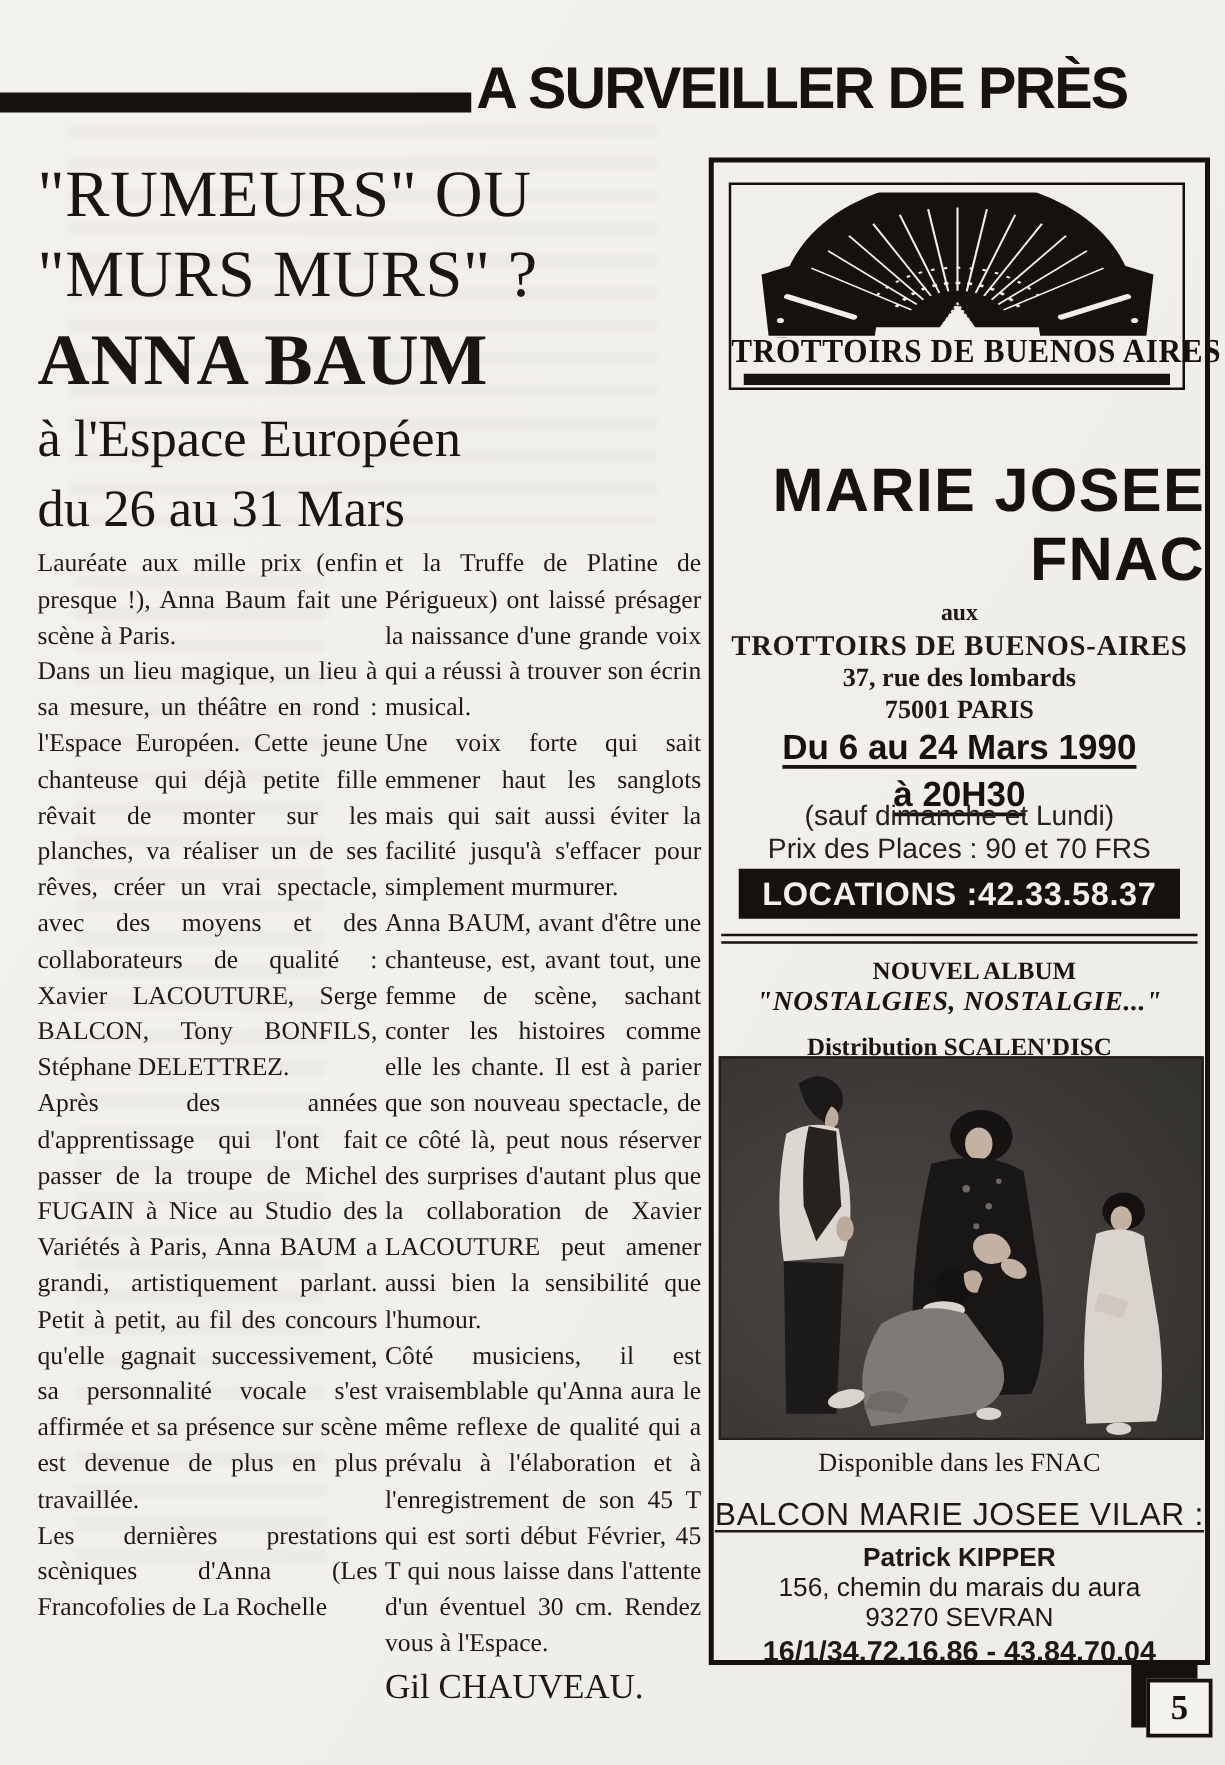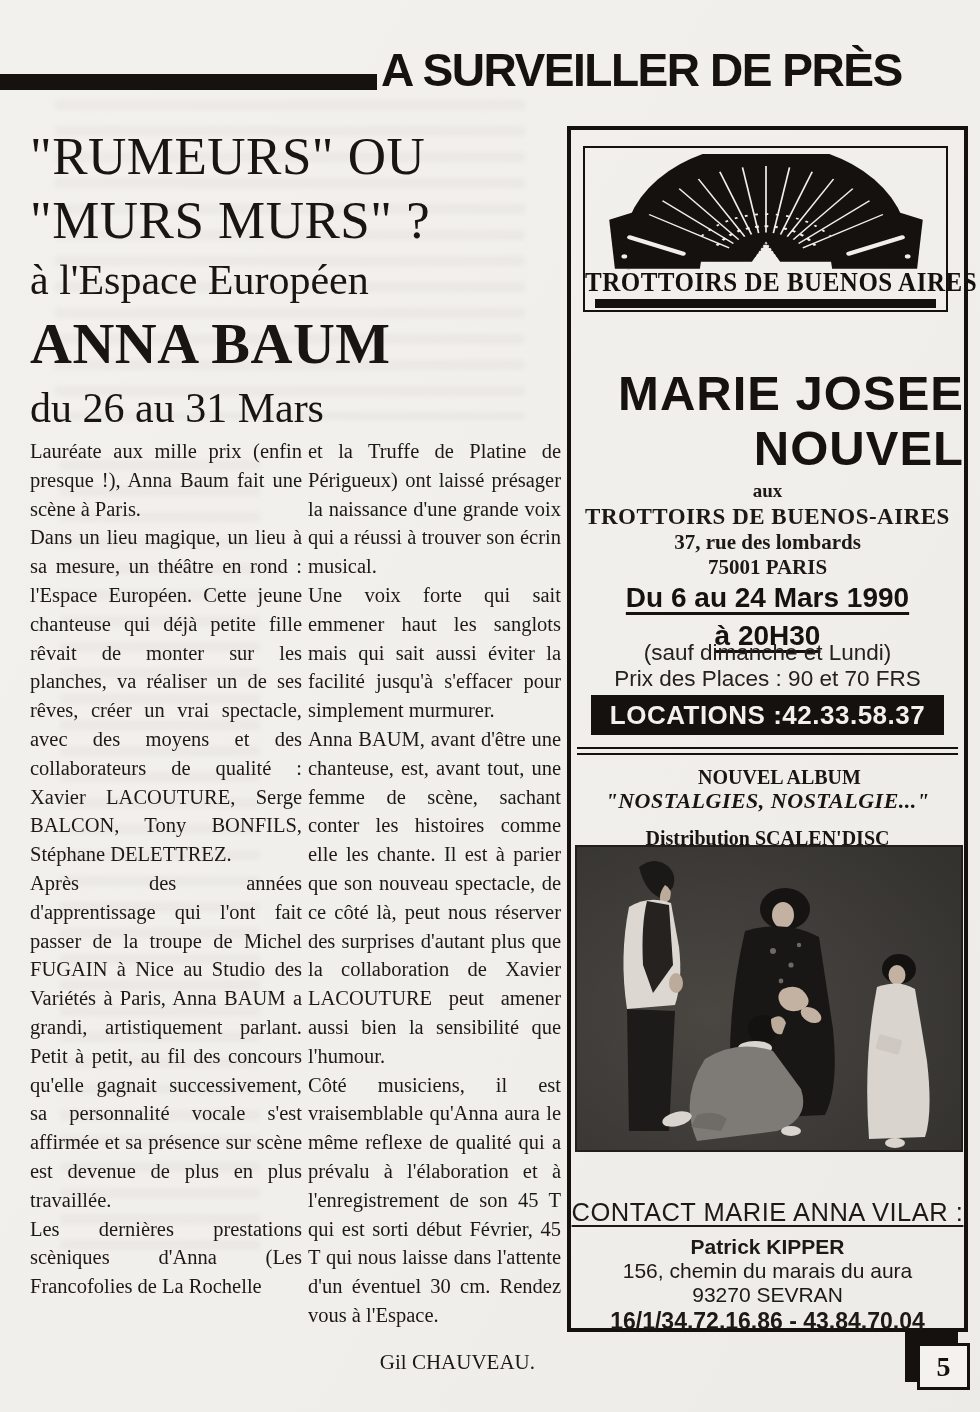--- a/index.html
+++ b/index.html
@@ -38,21 +38,21 @@
   .t-line.small{font-size:42px;line-height:56px;letter-spacing:0;}
   
   .col{
     position:absolute;top:437px;
     font-size:20.5px;line-height:28.8px;text-align:justify;
     color:#1c1916;
   }
   .col p{margin:0;}
   .col-1{left:30px;width:272px;}
   .col-2{left:308px;width:253px;}
-  .byline{margin-top:18px;text-align:right;padding-right:26px;font-size:21px;}
+  .byline{margin-top:6px;padding-right:26px;font-size:28px;}
   
   .ad-box{
     position:absolute;left:567px;top:126px;width:393px;height:1198px;
     border:4px solid #14110e;background:transparent;
   }
   .ad-box > *{position:absolute;}
   .logo-box{
     left:12px;top:16px;width:365px;height:166px;
     border:2px solid #14110e;text-align:center;padding-top:4px;box-sizing:border-box;
   }
@@ -126,22 +126,22 @@
 
   <div class="ghost" style="left:55px;top:100px;width:470px;height:320px;transform:scaleX(-1);"></div>
   <div class="ghost" style="left:60px;top:460px;width:200px;height:800px;"></div>
 
   <div class="header-rule"></div>
   <div class="header-title">A SURVEILLER DE PRÈS</div>
 
   <div class="article-title">
     <div class="t-line">"RUMEURS" OU</div>
     <div class="t-line">"MURS MURS" ?</div>
+    <div class="t-line bold">ANNA BAUM</div>
     <div class="t-line small">à l'Espace Européen</div>
-    <div class="t-line bold">ANNA BAUM</div>
     <div class="t-line small">du 26 au 31 Mars</div>
   </div>
 
   <div class="col col-1">
     <p>Lauréate aux mille prix (enfin presque !), Anna Baum fait une scène à Paris.</p>
     <p>Dans un lieu magique, un lieu à sa mesure, un théâtre en rond : l'Espace Européen. Cette jeune chanteuse qui déjà petite fille rêvait de monter sur les planches, va réaliser un de ses rêves, créer un vrai spectacle, avec des moyens et des collaborateurs de qualité : Xavier LACOUTURE, Serge BALCON, Tony BONFILS, Stéphane DELETTREZ.</p>
     <p>Après des années d'apprentissage qui l'ont fait passer de la troupe de Michel FUGAIN à Nice au Studio des Variétés à Paris, Anna BAUM a grandi, artistiquement parlant. Petit à petit, au fil des concours qu'elle gagnait successivement, sa personnalité vocale s'est affirmée et sa présence sur scène est devenue de plus en plus travaillée.</p>
     <p>Les dernières prestations scèniques d'Anna (Les Francofolies de La Rochelle</p>
   </div>
 
@@ -192,21 +192,21 @@
           <path d="M164,160 L180,128 L196,160 Z" fill="#f1efeb"></path>
           <path d="M168,150 L180,130 L192,150" fill="none" stroke="#14110e" stroke-width="2" stroke-dasharray="2 3"></path>
         </g>
       </svg>
       <div class="logo-wordmark">TROTTOIRS DE BUENOS AIRES</div>
       <div class="logo-bar"></div>
     </div>
 
     <div class="artist-name">
       <div>MARIE JOSEE</div>
-      <div>NOUVEL</div>
+      <div>FNAC</div>
     </div>
 
     <div class="venue">
       <div class="venue-intro">aux</div>
       <div class="venue-name">TROTTOIRS DE BUENOS-AIRES</div>
       <div class="venue-addr">37, rue des lombards</div>
       <div class="venue-addr">75001 PARIS</div>
     </div>
 
     <div class="dates d1"><span>Du 6 au 24 Mars 1990</span></div>
@@ -258,23 +258,24 @@
 
         <ellipse cx="186" cy="182" rx="15" ry="14" fill="#141210"></ellipse>
         <path d="M194,172 q11,-7 15,4 l-4,11 q-11,2 -11,-15 Z" fill="#bcab9b"></path>
         <ellipse cx="178" cy="201" rx="17" ry="7" fill="#d9d4ce"></ellipse>
         <path d="M128,212 q32,-20 68,-8 l28,38 q10,30 -24,42 l-80,10 q-18,-42 8,-82 Z" fill="#7e7a76"></path>
         <path d="M120,268 q18,-6 30,4 l-6,12 -30,-4 Z" fill="#6f6b67"></path>
         <ellipse cx="100" cy="272" rx="15" ry="7" fill="#d9d4ce" transform="rotate(-14 100 272)"></ellipse>
         <ellipse cx="214" cy="284" rx="10" ry="5" fill="#d9d4ce"></ellipse>
       </svg>
     </div>
+    <div class="photo-caption">Disponible dans les FNAC</div>
 
     <div class="contact">
-      <div class="contact-heading">CONTACT MARIE ANNA VILAR :</div>
+      <div class="contact-heading">BALCON MARIE JOSEE VILAR :</div>
       <div class="contact-name">Patrick KIPPER</div>
       <div class="contact-addr">156, chemin du marais du aura</div>
       <div class="contact-addr">93270 SEVRAN</div>
       <div class="contact-phones">16/1/34.72.16.86 - 43.84.70.04</div>
     </div>
 
   </div>
 
   <div class="pn-shadow"></div>
   <div class="pn-box">

